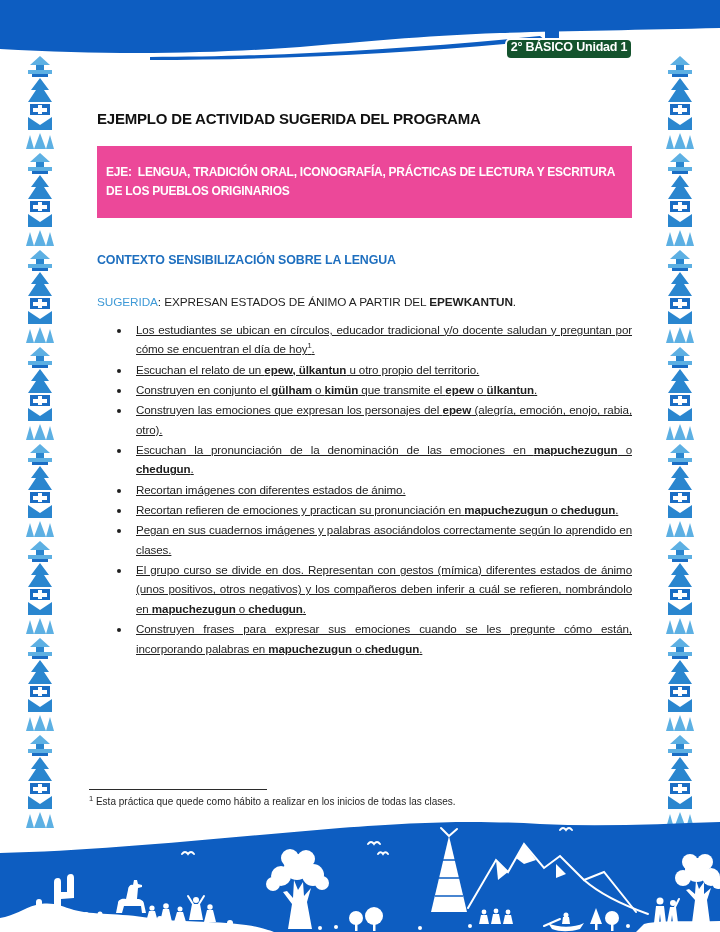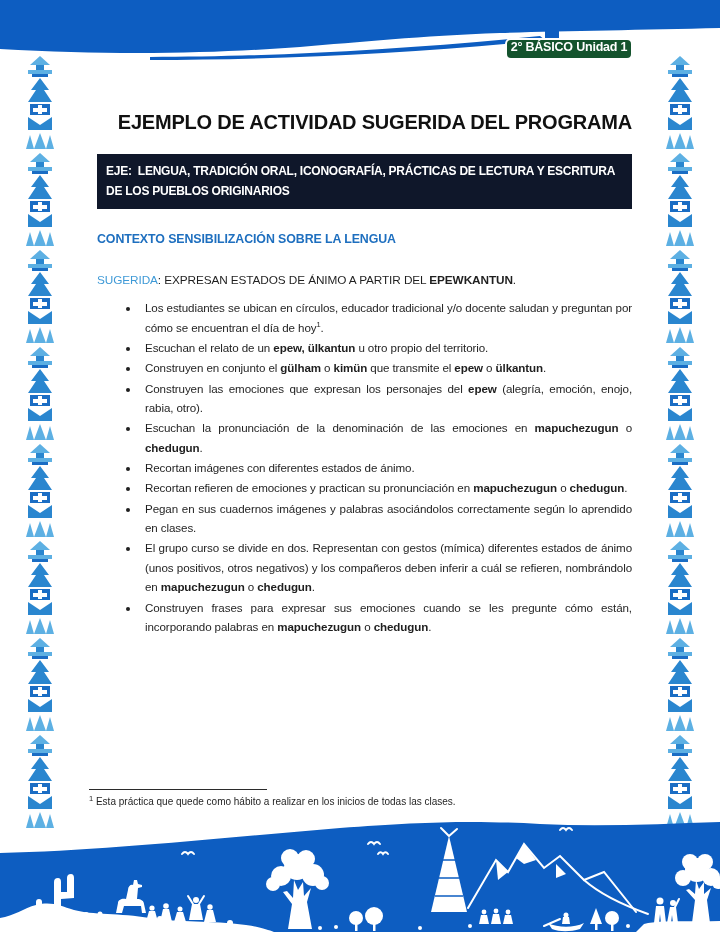--- a/index.html
+++ b/index.html
@@ -16,36 +16,36 @@
     border-radius:6px;color:#fff;font-weight:bold;font-size:12.5px;display:flex;
     justify-content:center;box-sizing:border-box;letter-spacing:-0.2px;
   }
   
   .border-col{top:56px;width:34px;height:780px;}
   #border-left{left:23px;}
   #border-right{left:663px;}
   
   .content{left:97px;top:106px;width:535px;font-size:11.6px;line-height:1.67;letter-spacing:-0.1px;}
   .doc-title{
-    text-align:right;font-weight:bold;font-size:20px;color:#111;margin:0 0 0 0;letter-spacing:-0.2px;
+    text-align:left;font-weight:bold;font-size:15px;color:#111;margin:0 0 0 0;letter-spacing:-0.2px;
   }
   .eje-banner{
-    margin-top:15px;background:#0f172a;color:#fff;font-weight:bold;font-size:12px;
-    line-height:1.6;padding:8px 9px;letter-spacing:-0.25px;white-space:pre-wrap;
+    margin-top:15px;background:#ec4899;color:#fff;font-weight:bold;font-size:12px;
+    line-height:1.6;padding:17px 9px;letter-spacing:-0.25px;white-space:pre-wrap;
   }
   .context-heading{
-    margin-top:20px;color:#1e6fbf;font-weight:bold;font-size:12.4px;letter-spacing:-0.1px;
+    margin-top:32px;color:#1e6fbf;font-weight:bold;font-size:12.4px;letter-spacing:-0.1px;
   }
   .activity-line{margin-top:22px;font-size:11.8px;}
   .activity-label{color:#3f9ad7;}
   .examples-label{margin-top:18px;}
   ul.examples{
     margin:7px 0 0 0;padding:0 0 0 26px;text-align:justify;
   }
-  ul.examples li{padding-left:5px;margin:0 0 1px 17px;}
+  ul.examples li{padding-left:5px;margin:0 0 1px 8px;text-decoration:underline;}
   .b{font-weight:bold;}
   sup{font-size:7.5px;line-height:0;}
   
   .footnote{left:89px;top:789px;width:535px;font-size:10px;line-height:1.5;}
   .fn-rule{width:178px;border-top:1.5px solid #2b2b2b;margin:0 0 4px 0;}
   
   #footer-art{left:0;bottom:0;width:720px;height:112px;}
 </style>
 </head>
 <body>

